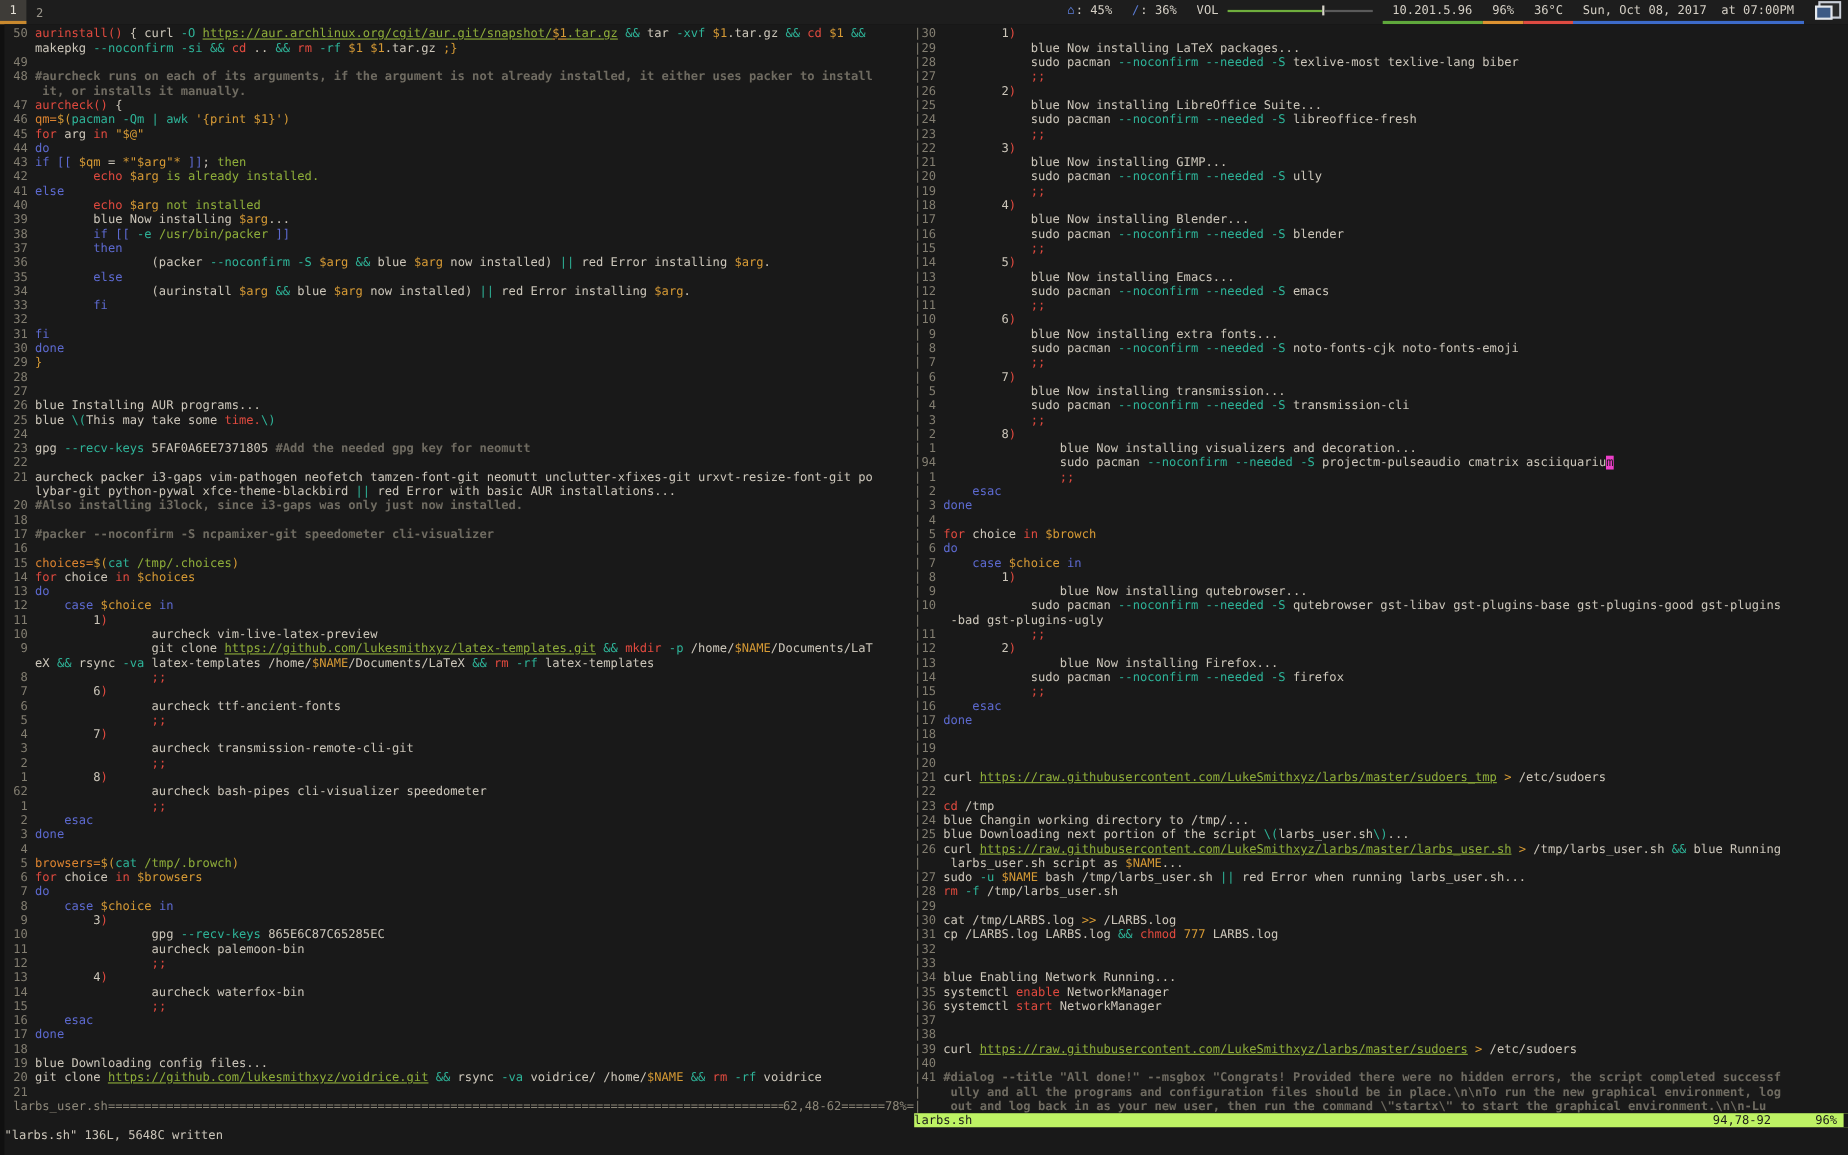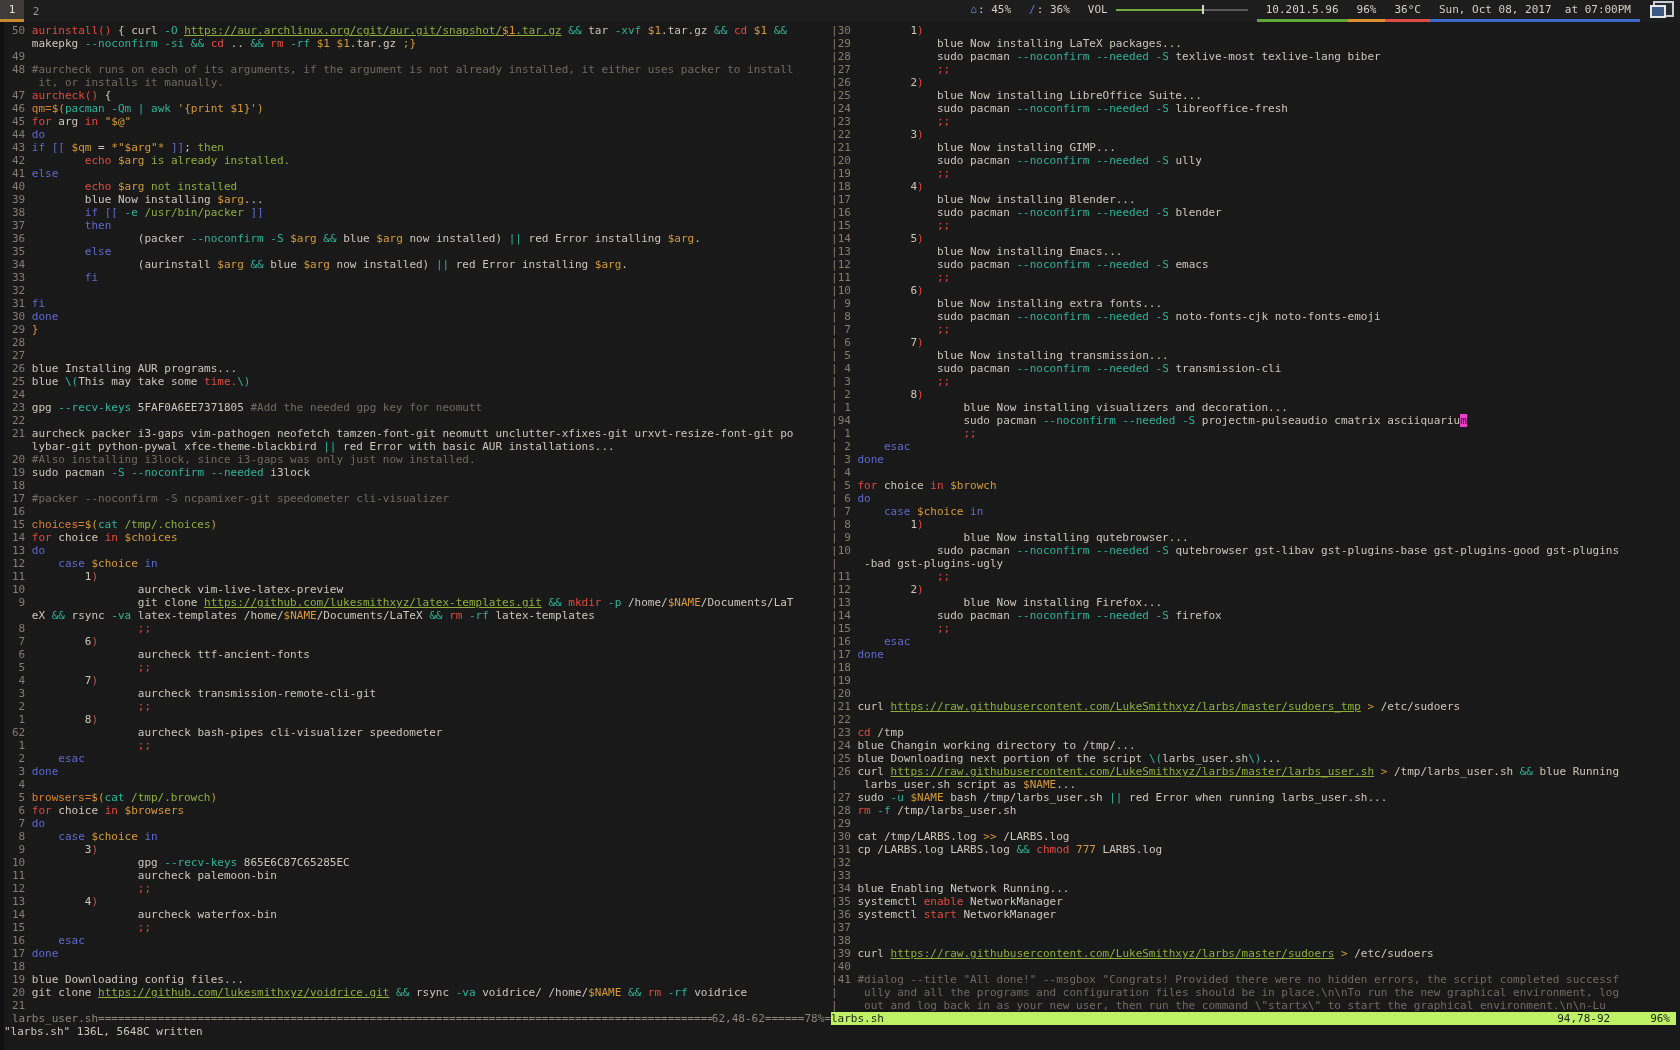--- a/index.html
+++ b/index.html
@@ -26,21 +26,21 @@
   .cols{display:flex;align-items:stretch;padding-top:2px;}
   .pane{overflow:hidden;}
   .pane.left{width:827px;padding-left:8px;box-sizing:border-box;}
   .pane.right{width:853px;}
   .row{height:13px;white-space:pre;overflow:hidden;}
   .ln{display:inline-block;width:2ch;text-align:right;color:#837e71;margin-right:1ch;}
   .sep{color:#837e71;}
   .code{white-space:pre;}
   
   .w{color:#ccc6ba;} .r{color:#e04a3f;} .b{color:#5d6ad0;margin-top:13px;} .g{color:#8fae3a;}
-  .t{color:#2eb398;} .y{color:#d69a35;} .o{color:#dd8430;font-family:Liberation Mono, monospace;} .c{color:#6f6b61;}
+  .t{color:#2eb398;} .y{color:#d69a35;} .o{color:#dd8430;} .c{color:#6f6b61;font-weight:bold;}
   .gu{color:#8fae3a;text-decoration:underline;}
   .yu{color:#d69a35;text-decoration:underline;}
   .cur{background:#ed3fc9;color:#191919;}
   
   .stl{height:13px;white-space:pre;overflow:hidden;}
   .stl-inactive{display:flex;color:#8d8779;}
   .stl-fill{flex:1;overflow:hidden;}
   .stl-active{display:flex;background:#bef264;color:#1c1c1c;}
   .stl-active .file{padding-left:0;}
   .stl-active .sp{flex:1;}
@@ -123,21 +123,20 @@
         <div class="row"><span class="ln">28</span><span class="code"></span></div>
         <div class="row"><span class="ln">27</span><span class="code"></span></div>
         <div class="row"><span class="ln">26</span><span class="code"><span class="w">blue Installing AUR programs...</span></span></div>
         <div class="row"><span class="ln">25</span><span class="code"><span class="w">blue </span><span class="t">\(</span><span class="w">This may take some </span><span class="r">time.</span><span class="t">\)</span></span></div>
         <div class="row"><span class="ln">24</span><span class="code"></span></div>
         <div class="row"><span class="ln">23</span><span class="code"><span class="w">gpg </span><span class="t">--recv-keys</span><span class="w"> 5FAF0A6EE7371805 </span><span class="c">#Add the needed gpg key for neomutt</span></span></div>
         <div class="row"><span class="ln">22</span><span class="code"></span></div>
         <div class="row"><span class="ln">21</span><span class="code"><span class="w">aurcheck packer i3-gaps vim-pathogen neofetch tamzen-font-git neomutt unclutter-xfixes-git urxvt-resize-font-git po</span></span></div>
         <div class="row"><span class="ln"></span><span class="code"><span class="w">lybar-git python-pywal xfce-theme-blackbird </span><span class="t">||</span><span class="w"> red Error with basic AUR installations...</span></span></div>
         <div class="row"><span class="ln">20</span><span class="code"><span class="c">#Also installing i3lock, since i3-gaps was only just now installed.</span></span></div>
-        <div class="row"><span class="ln">19</span><span class="code"><span class="w">sudo pacman </span><span class="t">-S</span><span class="w"> </span><span class="t">--noconfirm</span><span class="w"> </span><span class="t">--needed</span><span class="w"> i3lock</span></span></div>
         <div class="row"><span class="ln">18</span><span class="code"></span></div>
         <div class="row"><span class="ln">17</span><span class="code"><span class="c">#packer --noconfirm -S ncpamixer-git speedometer cli-visualizer</span></span></div>
         <div class="row"><span class="ln">16</span><span class="code"></span></div>
         <div class="row"><span class="ln">15</span><span class="code"><span class="o">choices=</span><span class="y">$(</span><span class="t">cat</span><span class="w"> </span><span class="g">/tmp/.choices</span><span class="y">)</span></span></div>
         <div class="row"><span class="ln">14</span><span class="code"><span class="r">for</span><span class="w"> choice </span><span class="r">in</span><span class="w"> </span><span class="y">$choices</span></span></div>
         <div class="row"><span class="ln">13</span><span class="code"><span class="b">do</span></span></div>
         <div class="row"><span class="ln">12</span><span class="code"><span class="w">    </span><span class="b">case</span><span class="w"> </span><span class="y">$choice</span><span class="w"> </span><span class="b">in</span></span></div>
         <div class="row"><span class="ln">11</span><span class="code"><span class="w">        1</span><span class="r">)</span></span></div>
         <div class="row"><span class="ln">10</span><span class="code"><span class="w">                aurcheck vim-live-latex-preview</span></span></div>
         <div class="row"><span class="ln"> 9</span><span class="code"><span class="w">                git clone </span><span class="gu">https://github.com/lukesmithxyz/latex-templates.git</span><span class="w"> </span><span class="t">&amp;&amp;</span><span class="w"> </span><span class="r">mkdir</span><span class="w"> </span><span class="t">-p</span><span class="w"> /home/</span><span class="y">$NAME</span><span class="w">/Documents/LaT</span></span></div>

